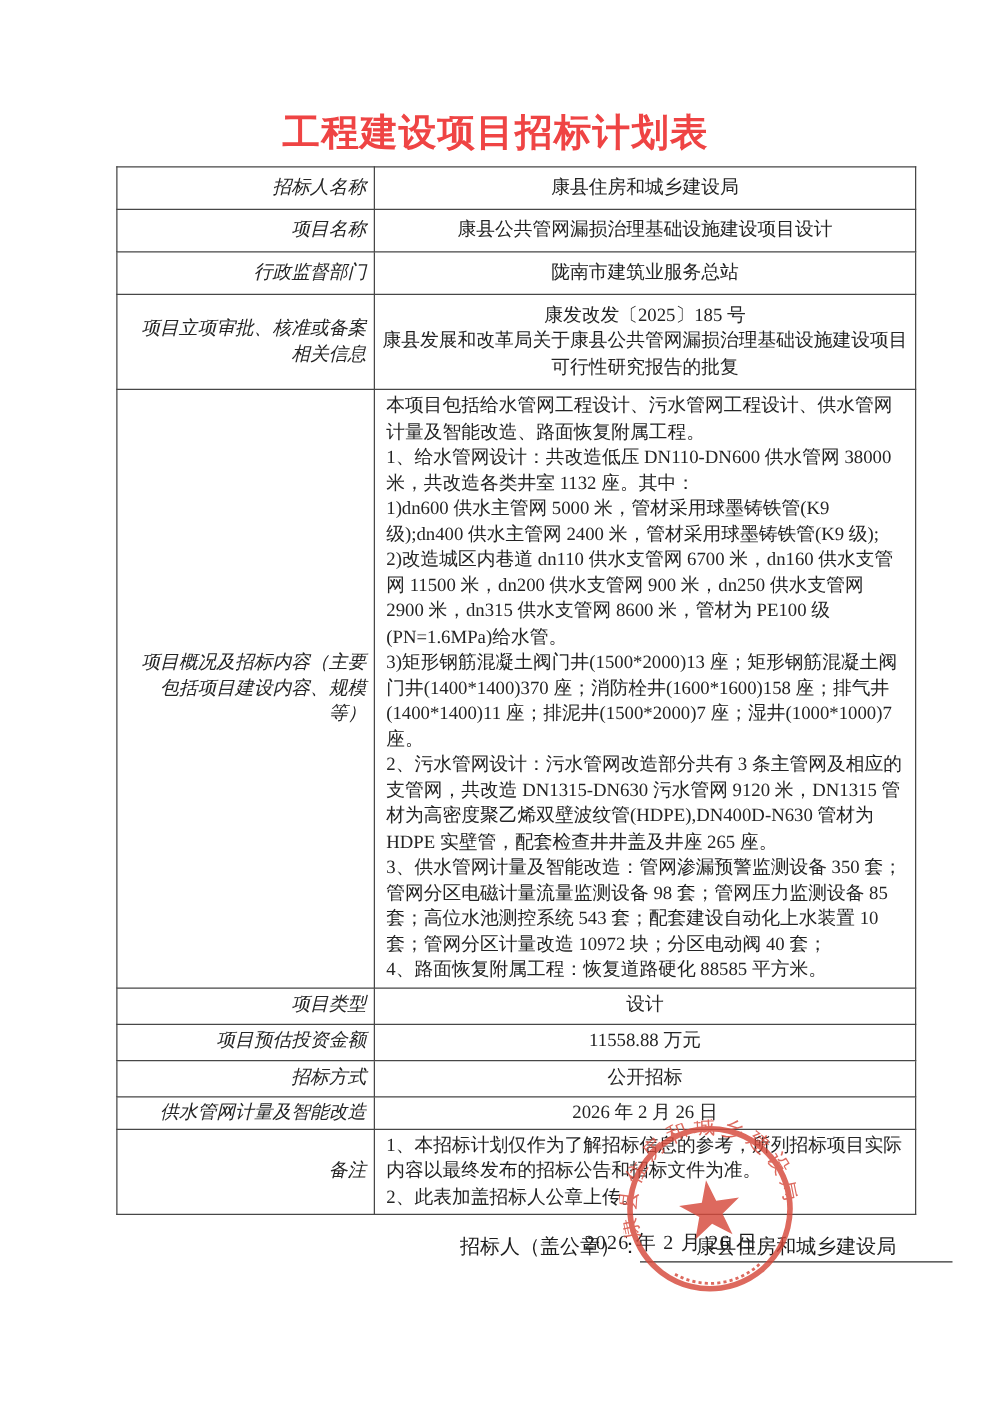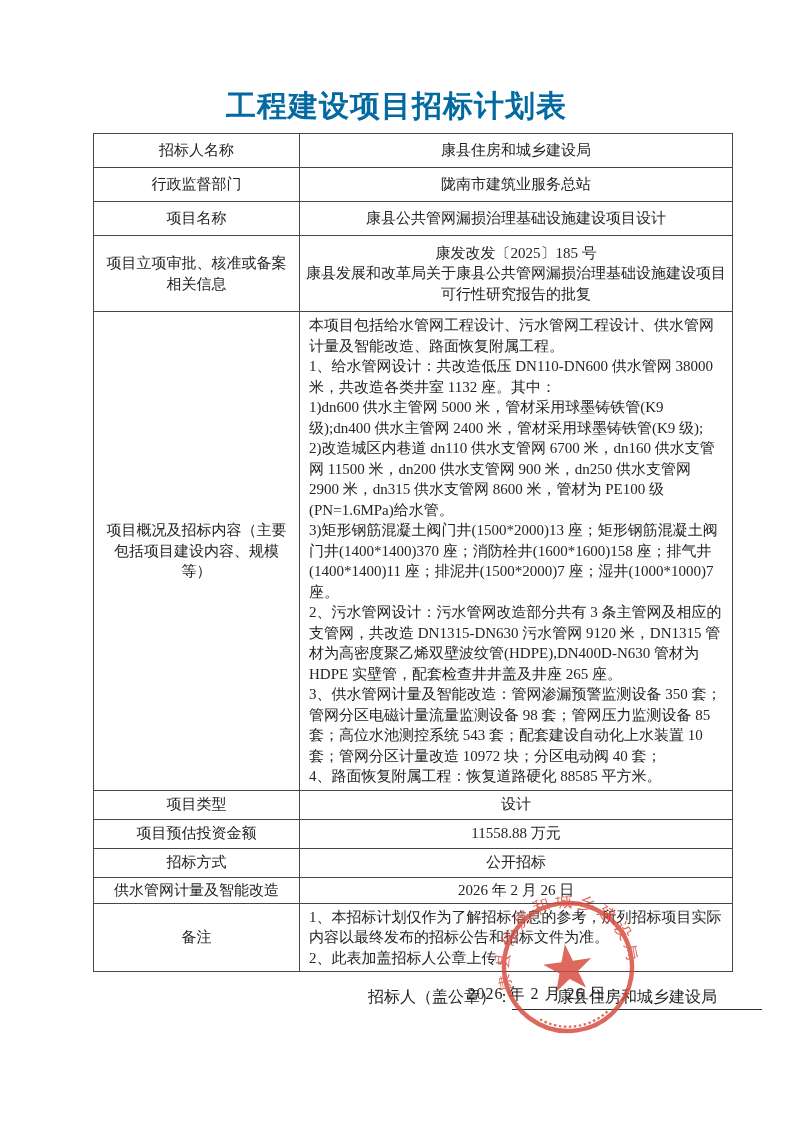--- a/index.html
+++ b/index.html
@@ -12,40 +12,41 @@
     overflow:hidden;
   }
   .page-title{
     position:absolute;
     top:86px;left:0;width:100%;
     text-align:center;
     font-size:30px;
     font-weight:700;
     letter-spacing:1px;
     margin:0;
-    color:#0369a1;
+    color:#ef4444;
   }
   table.plan-table{
     position:absolute;
     left:93px;top:133px;
     width:613px;
     border-collapse:collapse;
     table-layout:fixed;
     font-size:15px;
   }
   table.plan-table td{
     border:1.6px solid #474747;
     padding:2px 6px;
     vertical-align:middle;
     line-height:20.5px;
     color:#242424;
   }
   td.cell-label{
     width:193px;
-    text-align:center;
+    text-align:right;
+    font-style:italic;
   }
   td.cell-value{
     width:420px;
     text-align:center;
     white-space:pre-line;
   }
   td.cell-value.left{
     text-align:left;
     padding:3px 9px;
   }
@@ -96,26 +97,26 @@
 
 <h1 class="page-title">工程建设项目招标计划表</h1>
 
 <table class="plan-table">
   <tbody>
     <tr class="r-plain">
       <td class="cell-label">招标人名称</td>
       <td class="cell-value">康县住房和城乡建设局</td>
     </tr>
     <tr class="r-plain">
+      <td class="cell-label">项目名称</td>
+      <td class="cell-value">康县公共管网漏损治理基础设施建设项目设计</td>
+    </tr>
+    <tr class="r-plain">
       <td class="cell-label">行政监督部门</td>
       <td class="cell-value">陇南市建筑业服务总站</td>
-    </tr>
-    <tr class="r-plain">
-      <td class="cell-label">项目名称</td>
-      <td class="cell-value">康县公共管网漏损治理基础设施建设项目设计</td>
     </tr>
     <tr class="r-approval">
       <td class="cell-label">项目立项审批、核准或备案相关信息</td>
       <td class="cell-value">康发改发〔2025〕185 号
 康县发展和改革局关于康县公共管网漏损治理基础设施建设项目可行性研究报告的批复</td>
     </tr>
     <tr class="r-big">
       <td class="cell-label" style="vertical-align:middle;">项目概况及招标内容（主要包括项目建设内容、规模等）</td>
       <td class="cell-value left">本项目包括给水管网工程设计、污水管网工程设计、供水管网计量及智能改造、路面恢复附属工程。
 1、给水管网设计：共改造低压 DN110-DN600 供水管网 38000 米，共改造各类井室 1132 座。其中：

